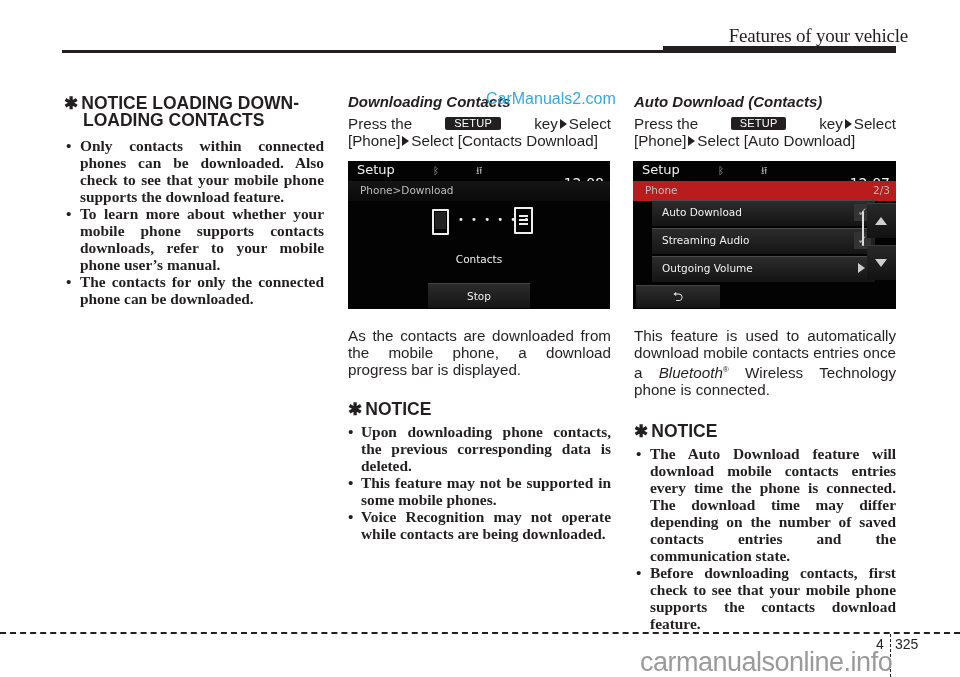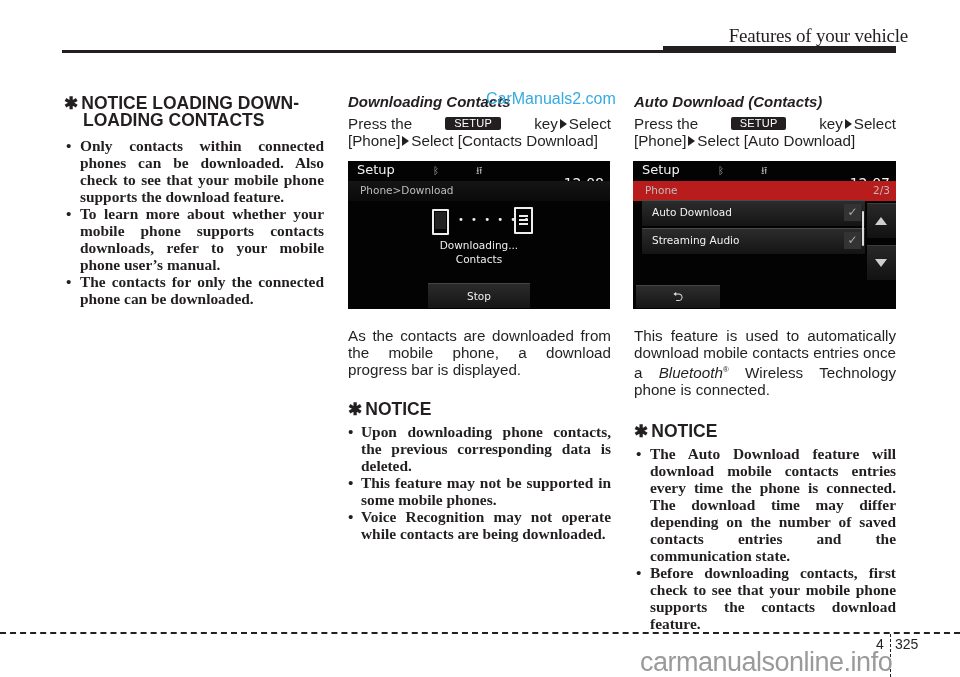--- a/index.html
+++ b/index.html
@@ -43,21 +43,21 @@
 
   .dl-phone { left:84px; top:48px; width:13px; height:22px; border:2px solid #eee; border-radius:1px; }
   .dl-phone::after { content:""; position:absolute; left:1px; top:1px; right:1px; bottom:4px; background:#222; }
   .dl-dots { left:110px; top:53px; font-size:10px; letter-spacing:2px; color:#eee; }
   .dl-doc { left:166px; top:46px; width:15px; height:23px; border:2px solid #eee; border-radius:1px; }
   .dl-doc i { position:absolute; left:3px; width:9px; height:2px; background:#eee; }
   .dl-text { left:0; right:0; text-align:center; font-size:10.5px; color:#f0f0f0; }
   .dl-count { color:#888; }
   .stop-btn { left:80px; top:122px; width:102px; height:24px; background:linear-gradient(#2b2b2b,#151515); border-top:1px solid #444; font-size:10.5px; text-align:center; line-height:24px; color:#f0f0f0; }
 
-  .menu-row { position:absolute; left:9px; width:223px; height:25px; background:linear-gradient(#2c2c2c,#141414); border-top:1px solid #4a4a4a; }
+  .menu-row { position:absolute; left:19px; width:223px; height:25px; background:linear-gradient(#2c2c2c,#141414); border-top:1px solid #4a4a4a; }
   .menu-row .lbl { position:absolute; left:10px; top:5px; font-size:10.5px; color:#f2f2f2; }
   .menu-row .chk { position:absolute; right:4px; top:3px; width:17px; height:17px; background:#333; color:#aaa; font-size:12px; text-align:center; line-height:17px; }
   .menu-row .arr { position:absolute; right:10px; top:6px; width:0; height:0; border-top:5px solid transparent; border-bottom:5px solid transparent; border-left:7px solid #ccc; }
   .scroll-track { left:229px; top:50px; width:2px; height:35px; background:#dcdcdc; border-radius:1px; }
   .nav-btn { position:absolute; left:234px; width:29px; height:34px; background:linear-gradient(#282828,#121212); border-top:1px solid #3c3c3c; }
   .nav-btn .up { position:absolute; left:8px; top:13px; width:0; height:0; border-left:6px solid transparent; border-right:6px solid transparent; border-bottom:8px solid #cfcfcf; }
   .nav-btn .down { position:absolute; left:8px; top:13px; width:0; height:0; border-left:6px solid transparent; border-right:6px solid transparent; border-top:8px solid #cfcfcf; }
   .back-btn { left:3px; top:124px; width:84px; height:22px; background:linear-gradient(#2d2d2d,#151515); border-top:1px solid #444; color:#ddd; text-align:center; font-size:13px; line-height:22px; }
 
   
@@ -105,21 +105,20 @@
   <div class="crumb">
       <span>Phone&gt;Download</span>
     </div>
   <div class="abs dl-phone"></div>
   <div class="abs dl-dots">• • • • • •</div>
   <div class="abs dl-doc">
     <i style="top:6px"></i>
       <i style="top:10px"></i>
       <i style="top:14px"></i>
   </div>
-  <div class="abs dl-text" style="top:78px;">Downloading...</div>
   <div class="abs dl-text" style="top:92px;">Contacts</div>
   <div class="abs stop-btn">Stop</div>
 </div>
 
 <div class="abs body-text" style="left:348px; top:327px; width:263px;">As the contacts are downloaded from the mobile phone, a download progress bar is displayed.</div>
 
 <div class="abs notice-heading" style="left:348px; top:399px; font-size:17.5px;">
   <span class="star">✱</span><span>NOTICE</span>
 </div>
 <div class="abs bullets" style="left:348px; top:423px; width:263px;">
@@ -150,20 +149,24 @@
     <span class="page">2/3</span>
   </div>
   <div class="menu-row" style="top:39px;">
     <span class="lbl">Auto Download</span>
     <span class="chk">✓</span>
   </div>
   <div class="menu-row" style="top:67px;">
     <span class="lbl">Streaming Audio</span>
     <span class="chk">✓</span>
   </div>
+  <div class="menu-row" style="top:95px;">
+    <span class="lbl">Outgoing Volume</span>
+    <span class="arr"></span>
+  </div>
   <div class="abs scroll-track"></div>
   <div class="nav-btn" style="top:42px;">
       <span class="up"></span>
     </div>
   <div class="nav-btn" style="top:84px;">
       <span class="down"></span>
     </div>
   <div class="abs back-btn"><span>⮌</span></div>
 </div>
 

